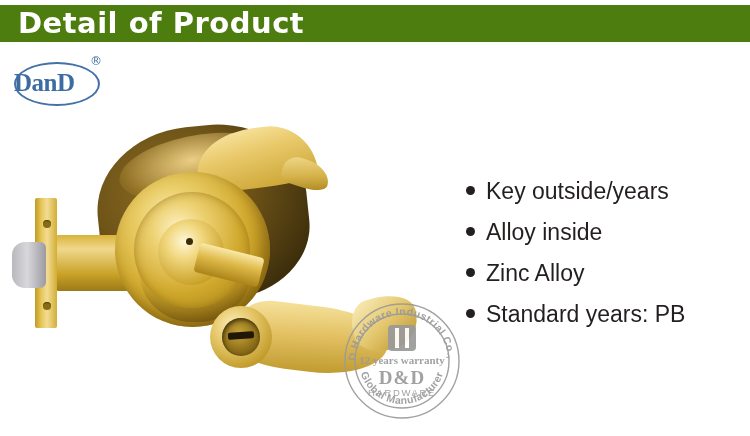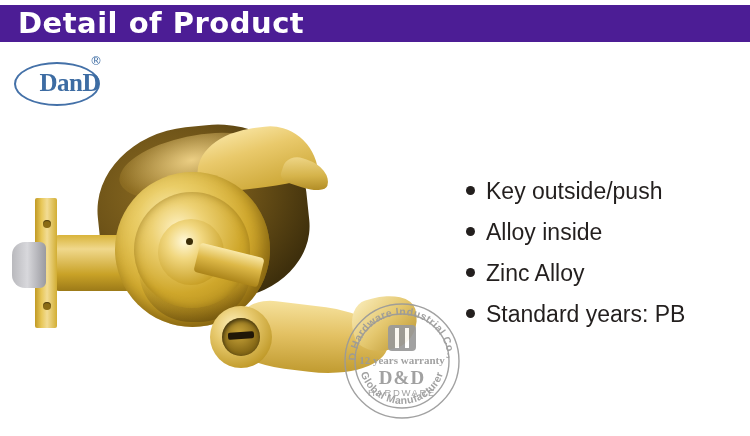--- a/index.html
+++ b/index.html
@@ -16,21 +16,21 @@
     -webkit-font-smoothing: antialiased;
   }
 
   
   #header-banner {
     position: absolute;
     left: 0;
     top: 5px;
     width: 750px;
     height: 37px;
-    background: #4c1d95;
+    background: #4d7c0f;
   }
   #page-title {
     position: absolute;
     left: 18px;
     top: 3px;
     font-size: 29px;
     font-weight: bold;
     letter-spacing: 0.5px;
     color: #ffffff;
     line-height: 31px;
@@ -56,21 +56,21 @@
     border-radius: 50%;
     box-sizing: border-box;
   }
   #logo-wordmark {
     position: absolute;
     left: 4px;
     top: 10px;
     width: 86px;
     height: 44px;
     line-height: 42px;
-    text-align: right;
+    text-align: left;
     font-family: "Liberation Serif", serif;
     font-weight: bold;
     font-size: 25px;
     color: #3d6ca3;
     letter-spacing: -0.5px;
   }
   #logo-registered {
     position: absolute;
     left: 80px;
     top: 2px;
@@ -338,21 +338,21 @@
 
     <text x="59" y="62" text-anchor="middle" font-family="'Liberation Serif', serif" font-size="11" font-weight="bold" fill="#9a9a9a">12 years warranty</text>
     <text x="59" y="82" text-anchor="middle" font-family="'Liberation Serif', serif" font-size="19" font-weight="bold" fill="#9a9a9a" letter-spacing="1">D&amp;D</text>
     <text x="59" y="94" text-anchor="middle" font-family="'Liberation Sans', sans-serif" font-size="9.5" fill="#9a9a9a" letter-spacing="1.6">HARDWARE</text>
   </svg>
 </div>
 
 <div id="feature-list">
   <div class="feature-item">
     <span class="feature-bullet"></span>
-    <span class="feature-label">Key outside/push</span>
+    <span class="feature-label">Key outside/years</span>
   </div>
   <div class="feature-item">
     <span class="feature-bullet"></span>
     <span class="feature-label">Alloy inside</span>
   </div>
   <div class="feature-item">
     <span class="feature-bullet"></span>
     <span class="feature-label">Zinc Alloy</span>
   </div>
   <div class="feature-item">

